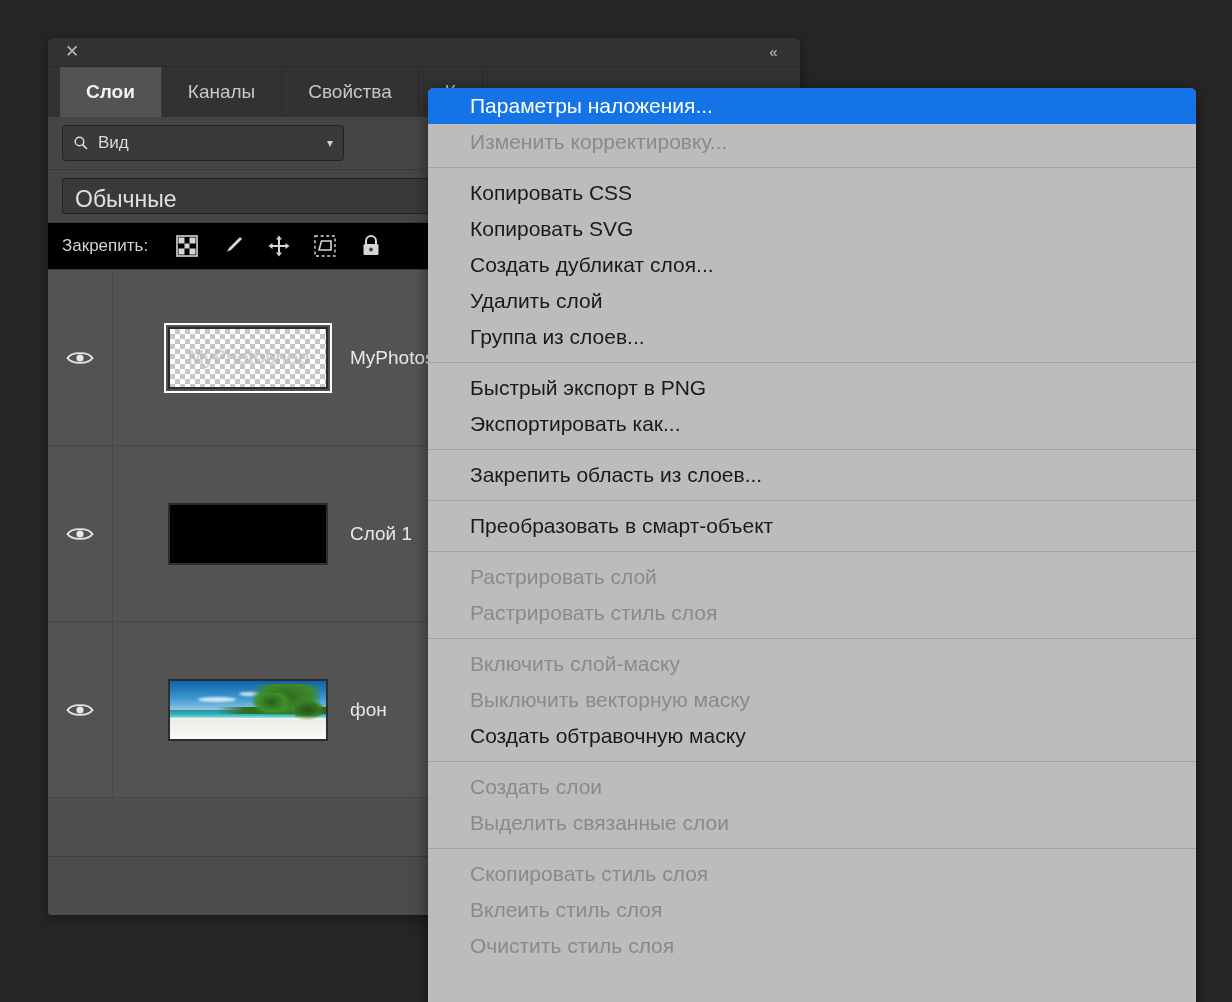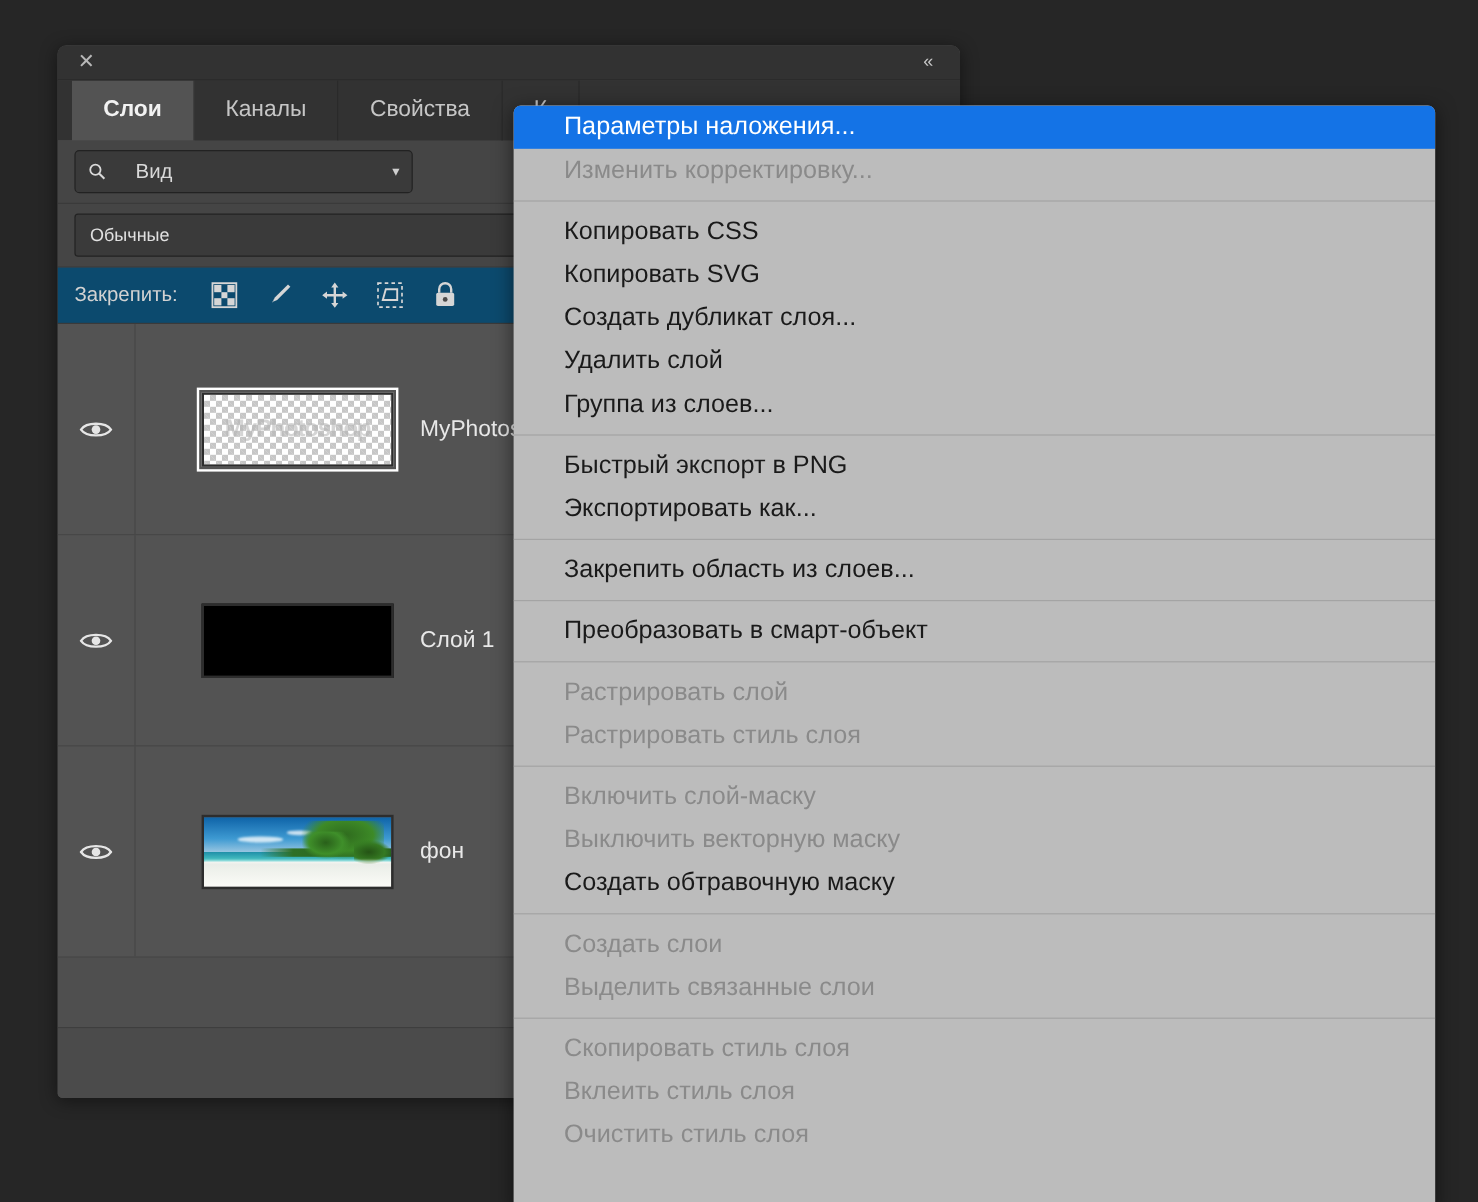--- a/index.html
+++ b/index.html
@@ -50,42 +50,42 @@
     border-right:1px solid #3b3b3b;
   }
 
   .filter-row{
     height:52px; background:#454545; display:flex; align-items:center;
     padding:0 14px; gap:12px; border-bottom:1px solid #3a3a3a;
   }
   .filter-select{
     flex:0 0 auto; width:260px; height:34px; background:#3a3a3a;
     border:1px solid #222; border-radius:4px;
-    display:flex; align-items:center; padding:0 10px; gap:24px;
+    display:flex; align-items:center; padding:0 10px; gap:9px;
     color:#d9d9d9; font-size:17px; cursor:pointer; position:relative;
   }
   .filter-select .chev{ margin-left:auto; font-size:12px; color:#cfcfcf; }
   .thumb-toggle{
     width:30px; height:24px; border:1.5px solid #c2c2c2; border-radius:2px;
     display:flex; align-items:flex-end; justify-content:center; overflow:hidden;
     background:#454545; margin-left:75px; cursor:pointer;
   }
 
   .blend-row{
     height:52px; background:#454545; display:flex; align-items:center;
     padding:0 14px; border-bottom:1px solid #3a3a3a;
   }
   .blend-select{
     height:34px; flex:1; background:#3a3a3a; border:1px solid #222;
-    border-radius:3px; display:flex; align-items:center; padding:0 12px;
-    color:#e0e0e0; font-size:15px; cursor:pointer;
+    border-radius:3px; display:flex; align-items:flex-end; padding:0 12px;
+    color:#e0e0e0; font-size:23px; cursor:pointer;
   }
 
   .lock-row{
-    height:46px; background:#0c4a6e; display:flex; align-items:center;
+    height:46px; background:#000000; display:flex; align-items:center;
     padding:0 14px; gap:20px; border-bottom:1px solid #3a3a3a;
   }
   .lock-label{ color:#d2d2d2; font-size:17px; margin-right:6px; }
   .lock-icon{ width:26px; height:26px; display:flex; align-items:center;
               justify-content:center; cursor:pointer; }
 
   .layers-list{ background:#535353; }
   .layer-row{
     height:175px; display:flex; align-items:center;
     border-bottom:1px solid #474747; position:relative;

